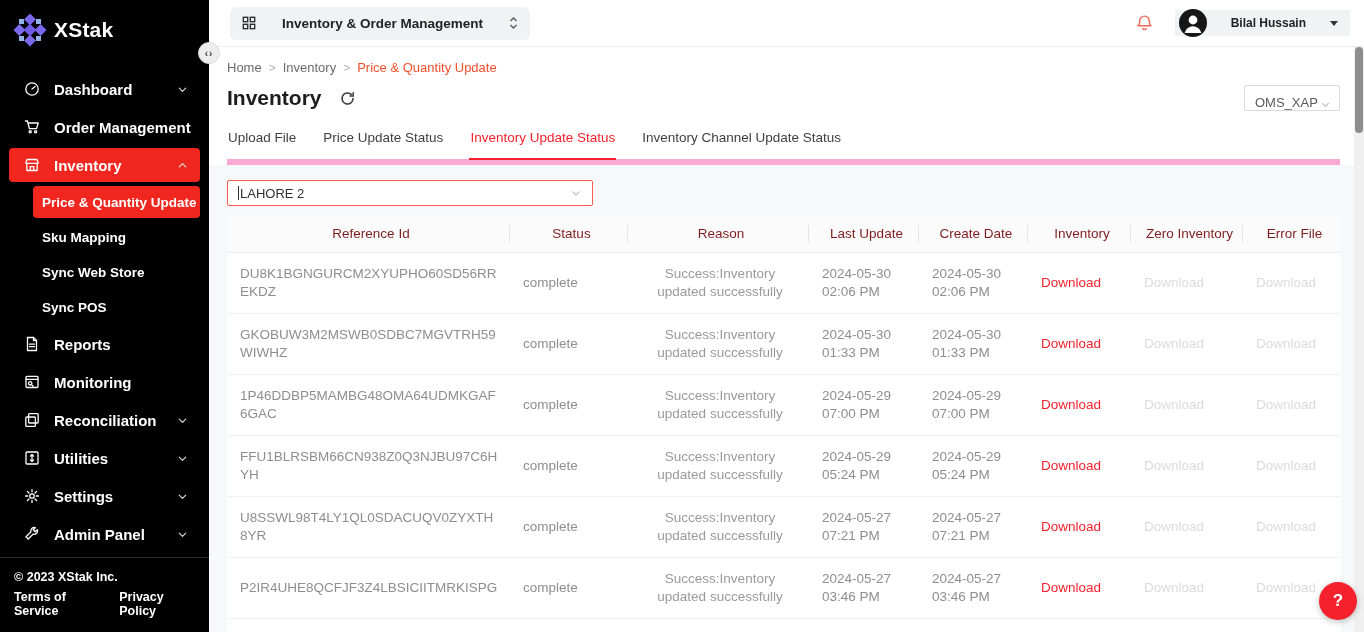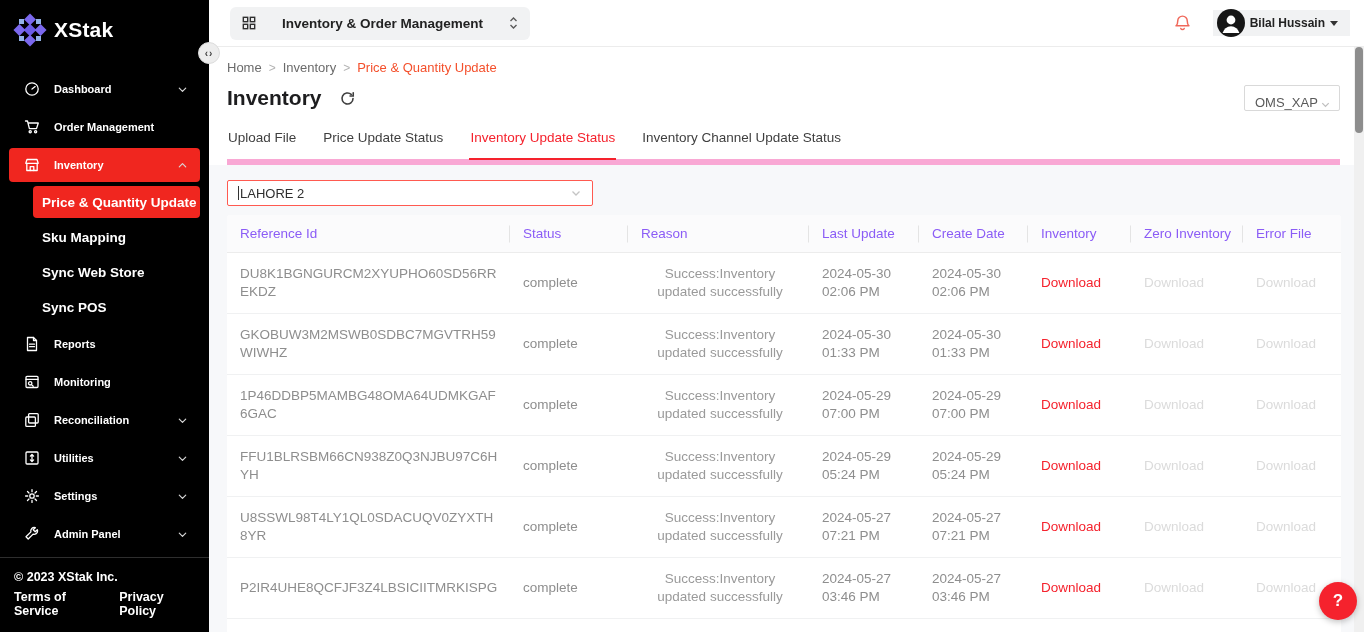--- a/index.html
+++ b/index.html
@@ -6,39 +6,39 @@
   html,body { width:1364px; height:632px; overflow:hidden; font-family:"Liberation Sans",sans-serif; background:#fff; }
   body { position:relative; display:flex; }
 
   
   .sidebar { width:209px; min-width:209px; height:632px; background:#000; color:#fff; display:flex; flex-direction:column; position:relative; z-index:2; }
   .logo-row { display:flex; align-items:center; gap:6px; padding:10px 0 6px 12px; height:56px; }
   .logo-text { font-size:21px; font-weight:700; color:#fff; letter-spacing:.2px; }
   .nav { flex:1 1 auto; margin-top:12px; overflow:hidden; }
   .s-item { position:relative; display:flex; align-items:center; height:34px; margin:4px 9px; padding-left:15px; border-radius:4px; cursor:pointer; }
   .s-item .s-icon { width:16px; height:16px; color:#fff; margin-right:14px; display:inline-flex; }
-  .s-item .s-label { font-size:11px; font-weight:600; color:#fff; white-space:nowrap; }
+  .s-item .s-label { font-size:15px; font-weight:600; color:#fff; white-space:nowrap; }
   .s-item .s-chev { position:absolute; right:12px; color:#d8d8d8; display:inline-flex; }
   .s-item.active { background:var(--sidebar-active-red,#f0261f); }
   .s-sub { margin:2px 0 2px 0; }
   .s-sub .s-subitem { display:flex; align-items:center; height:32px; margin:3px 9px 3px 33px; padding-left:9px; border-radius:4px; font-size:13.5px; font-weight:600; color:#fff; cursor:pointer; white-space:nowrap; }
   .s-sub .s-subitem.active { background:var(--sidebar-active-red,#f0261f); }
   .side-footer { border-top:1px solid #2e2e2e; padding:12px 14px 14px 14px; }
   .side-footer .copy { font-size:12.5px; font-weight:600; color:#fff; }
   .side-footer .links { display:flex; gap:16px; margin-top:6px; }
   .side-footer .links span { font-size:12.5px; font-weight:600; color:#fff; cursor:pointer; }
 
   
   .main { flex:1; display:flex; flex-direction:column; height:632px; background:#fff; position:relative; }
   .topbar { height:47px; min-height:47px; display:flex; align-items:center; border-bottom:1px solid #ececec; background:#fff; padding:0 14px 0 21px; }
   .app-chip { display:flex; align-items:center; gap:26px; background:#f1f2f3; border-radius:6px; height:33px; padding:0 12px; cursor:pointer; }
   .app-chip .chip-label { font-size:13.5px; font-weight:700; color:#222; }
   .topbar-right { margin-left:auto; display:flex; align-items:center; gap:22px; }
   .bell { display:inline-flex; color:var(--bell,#f0685a); cursor:pointer; }
-  .user-chip { display:flex; align-items:center; gap:5px; background:#f1f2f3; border-radius:0; height:26px; padding:3px 12px 3px 4px; cursor:pointer; }
+  .user-chip { display:flex; align-items:center; gap:24px; background:#f1f2f3; border-radius:0; height:26px; padding:3px 12px 3px 4px; cursor:pointer; }
   .user-name { font-size:12px; font-weight:700; color:#222; }
   .caret-down { width:0; height:0; border-left:4.5px solid transparent; border-right:4.5px solid transparent; border-top:5px solid #333; }
 
   
   .collapse-toggle { position:absolute; left:198px; top:42px; width:22px; height:22px; border-radius:50%; background:#ededed; border:1px solid #dcdcdc; color:#444; font-size:10px; font-weight:700; display:flex; align-items:center; justify-content:center; letter-spacing:1px; z-index:5; cursor:pointer; }
 
   
   .content-head { padding:13px 24px 0 18px; background:#fff; }
   .breadcrumb { font-size:13px; display:flex; gap:7px; align-items:center; }
   .breadcrumb .bc-link { color:#6b6b6b; cursor:pointer; }
@@ -56,21 +56,21 @@
   
   .work { flex:1; background:#f7f8fa; padding:15px 0 0 18px; overflow:hidden; }
   .loc-select { width:366px; height:26px; background:#fff; border:1px solid var(--select-focus-border,#ff5a50); border-radius:2px; display:flex; align-items:center; padding:0 10px; font-size:13px; color:#2f2f2f; cursor:pointer; }
   .loc-select .text-caret { display:inline-block; width:1px; height:14px; background:#333; margin-right:1px; }
   .loc-select .chev { margin-left:auto; color:#c4c4c4; display:inline-flex; }
 
   .card { margin-top:9px; width:1114px; background:#fff; border-radius:3px 3px 0 0; overflow:hidden; }
   table { width:1114px; table-layout:fixed; border-collapse:collapse; }
   col.c-ref{width:283px} col.c-status{width:118px} col.c-reason{width:181px} col.c-last{width:110px}
   col.c-create{width:109px} col.c-inv{width:103px} col.c-zero{width:112px} col.c-err{width:98px}
-  thead th { background:#fbfbfc; font-size:13.5px; font-weight:500; color:#8b5cf6; text-align:left; padding:11px 8px 11px 13px; border-bottom:1px solid #ececec; position:relative; white-space:nowrap; }
+  thead th { background:#fbfbfc; font-size:13.5px; font-weight:500; color:#7f1d1d; text-align:center; padding:11px 8px 11px 13px; border-bottom:1px solid #ececec; position:relative; white-space:nowrap; }
   thead th:not(:last-child)::after { content:""; position:absolute; right:0; top:50%; transform:translateY(-50%); width:1px; height:17px; background:#e4e4e4; }
   tbody td { font-size:13.5px; color:#8e8e8e; padding:12px 10px 12px 13px; border-bottom:1px solid #f0f1f2; vertical-align:middle; line-height:18px; word-wrap:break-word; }
   td.reason { color:#9a9a9a;text-align:center; }
   a.dl { color:var(--accent-red,#f5222d); text-decoration:none; cursor:pointer; font-size:13.5px; }
   a.dl.disabled { color:var(--disabled-link,#dbdbdb); cursor:default; }
   .card-filler { height:14px; background:#fff; }
 
   
   .v-scrollbar { position:absolute; right:0; top:47px; bottom:0; width:10px; background:#f0f0f0; z-index:6; }
   .v-scrollbar .thumb { position:absolute; top:0; left:1px; width:8px; height:86px; border-radius:4px; background:#8d8d8d; cursor:pointer; }

